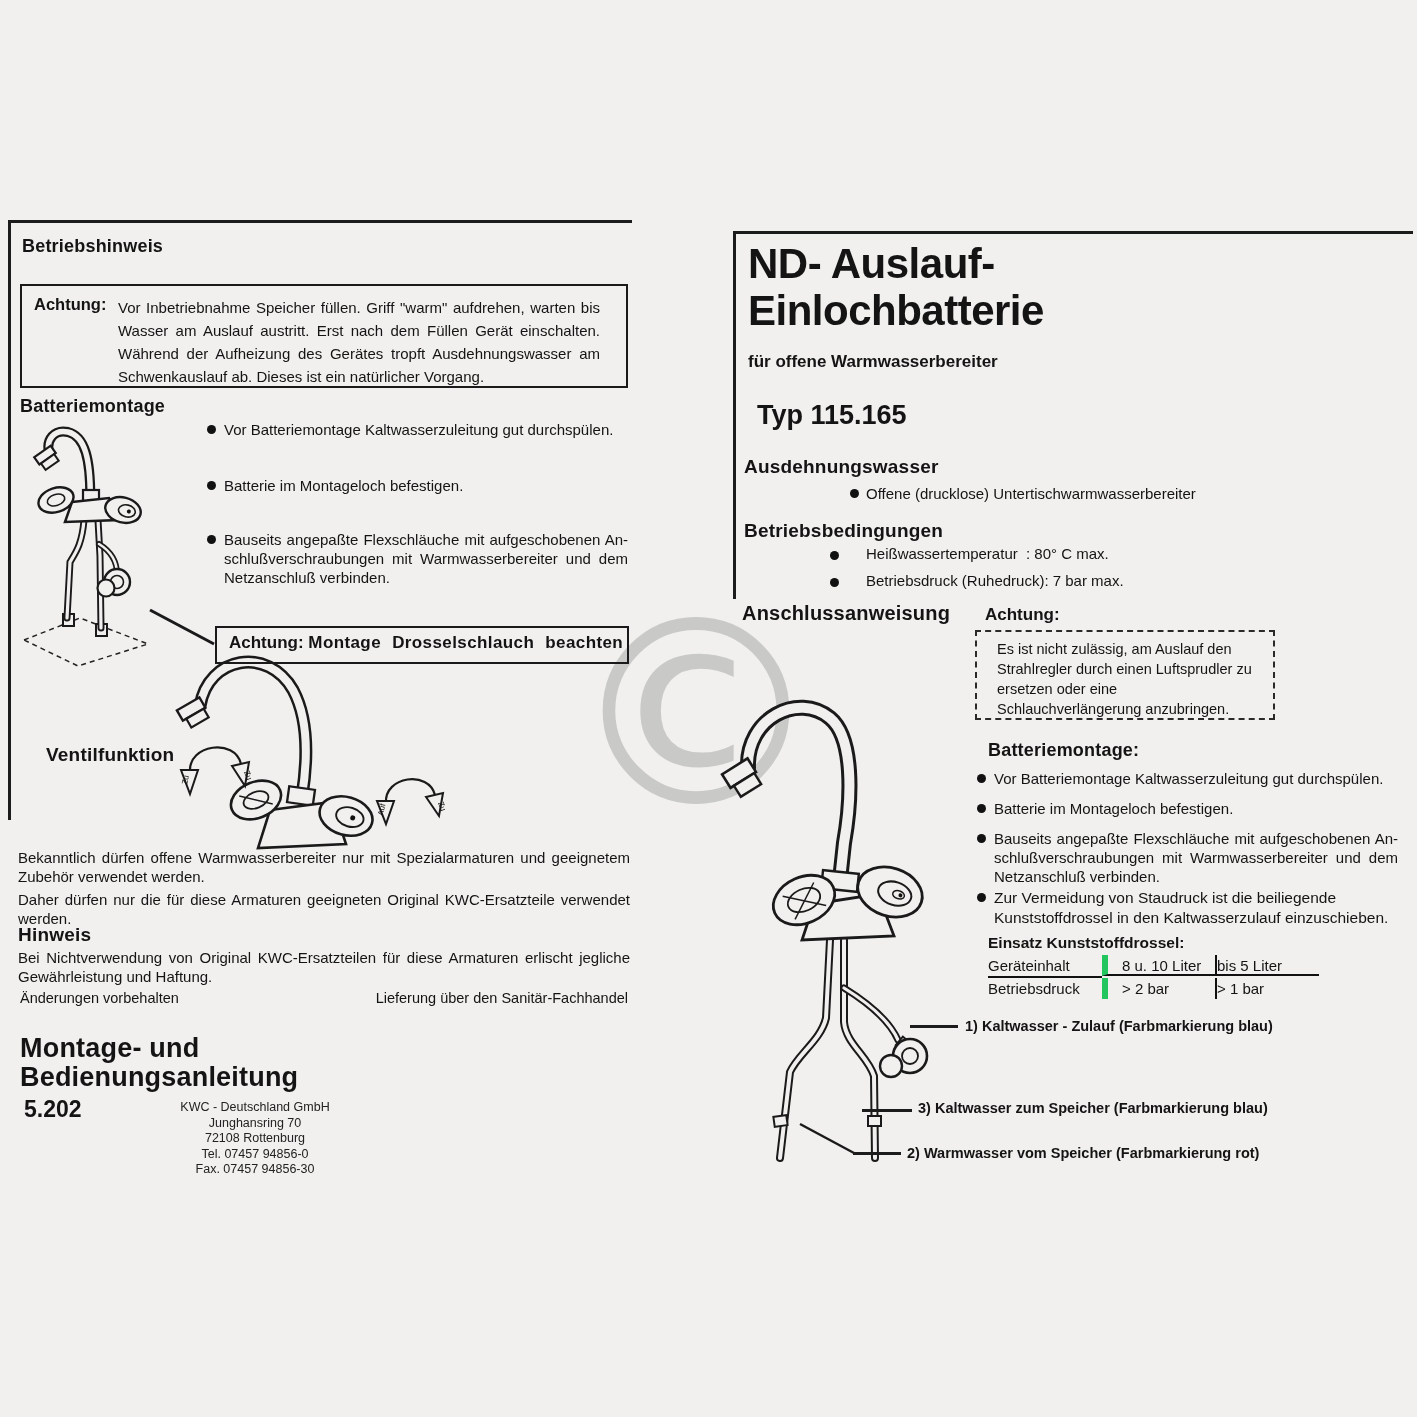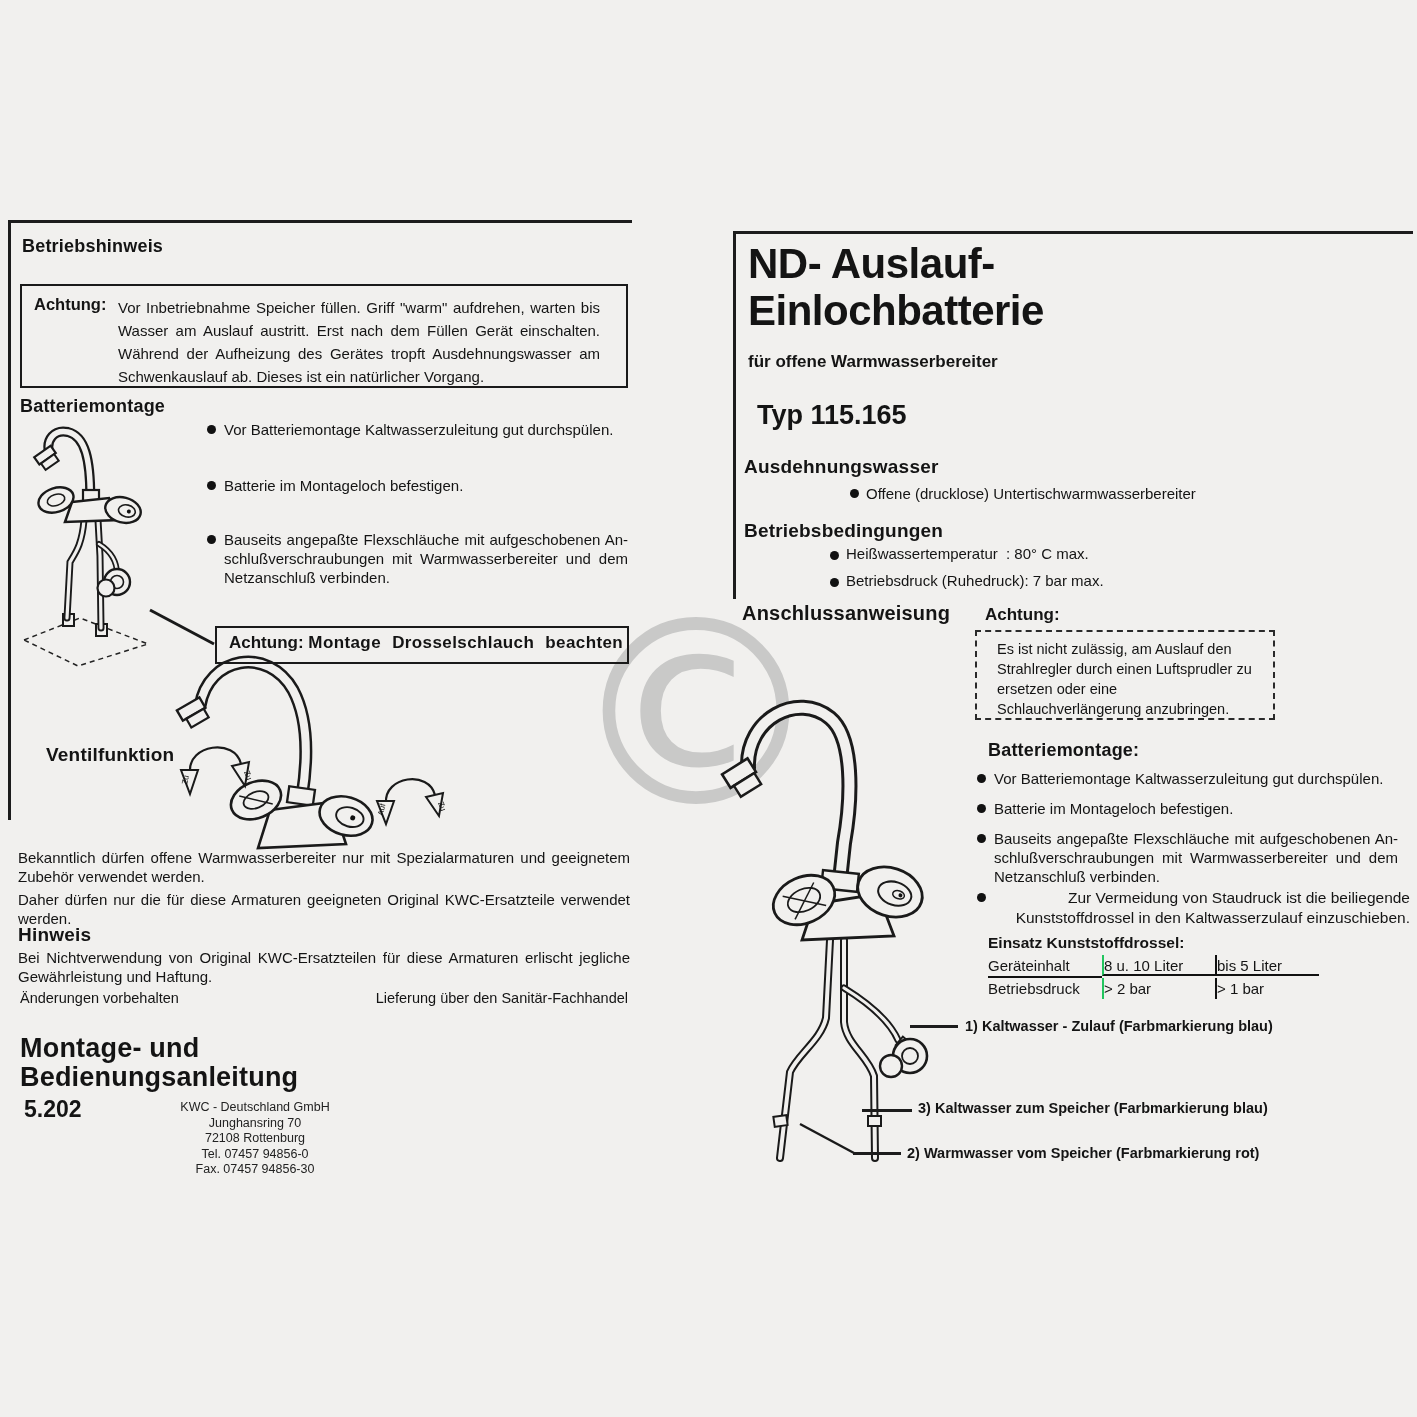--- a/index.html
+++ b/index.html
@@ -26,25 +26,25 @@
     display:flex;align-items:center;justify-content:center;
     font-size:258px;color:#c9c9c8;z-index:1;user-select:none;line-height:1;
     font-family:"DejaVu Sans",sans-serif;
   }
   .lay{z-index:3;}
   svg{position:absolute;z-index:2;}
   .tbl{position:absolute;left:988px;top:955px;font-size:15px;font-weight:normal;z-index:3;}
   .tbl .trow{display:flex;}
   .tbl .tc{height:21px;line-height:21px;}
   .tbl .tc1{width:114px;}
-  .tbl .tc2{width:113px;border-left:2px solid #22c55e;box-sizing:border-box;}
+  .tbl .tc2{width:113px;border-left:6px solid #22c55e;padding-left:14px;box-sizing:border-box;}
   .tbl .tc3{width:104px;border-left:2px solid #111;padding-left:0;box-sizing:border-box;}
   .tbl .trow.hdr .tc{border-bottom:2px solid #111;}
   .cond-row{position:absolute;font-size:15px;white-space:nowrap;}
-  .cond-name{display:inline-block;min-width:160px;}
+  .cond-name{display:inline-block;min-width:160px;margin-left:20px;}
   .addr{position:absolute;left:140px;top:1100px;width:230px;text-align:center;
         font-size:12.5px;line-height:15.5px;color:#222;}
   .doc-big{position:absolute;left:20px;top:1034px;font-size:27px;line-height:29px;font-weight:bold;letter-spacing:.2px;}
 </style>
 </head>
 <body>
 
 <div id="page">
 
   <div class="wm">©</div>
@@ -214,21 +214,21 @@
   <div class="dot lay" style="left:977px;top:774px;"></div>
   <div class="bullet-item lay" style="left:994px;top:769px;width:420px;">Vor Batteriemontage Kaltwasserzuleitung gut durchspülen.</div>
 
   <div class="dot lay" style="left:977px;top:804px;"></div>
   <div class="bullet-item lay" style="left:994px;top:799px;width:420px;">Batterie im Montageloch befestigen.</div>
 
   <div class="dot lay" style="left:977px;top:834px;"></div>
   <div class="bullet-item lay just" style="left:994px;top:829px;width:404px;">Bauseits angepaßte Flexschläuche mit aufgeschobenen An- schlußverschraubungen mit Warmwasserbereiter und dem Netzanschluß verbinden.</div>
 
   <div class="dot lay" style="left:977px;top:893px;"></div>
-  <div class="bullet-item lay" style="left:994px;top:888px;width:416px;font-size:15.5px;line-height:20px;text-align:right;">Zur Vermeidung von Staudruck ist die beiliegende Kunststoffdrossel in den Kaltwasserzulauf einzuschieben.</div>
+  <div class="bullet-item lay" style="left:994px;top:888px;width:416px;font-size:15.5px;line-height:20px;">Zur Vermeidung von Staudruck ist die beiliegende Kunststoffdrossel in den Kaltwasserzulauf einzuschieben.</div>
 
   <div class="lay abs h-bold" style="left:988px;top:934px;font-size:15.5px;">Einsatz Kunststoffdrossel:</div>
   <div class="tbl">
     <div class="trow hdr">
       <div class="tc tc1">Geräteinhalt</div>
       <div class="tc tc2">8 u. 10 Liter</div>
       <div class="tc tc3">bis 5 Liter</div>
     </div>
     <div class="trow">
       <div class="tc tc1">Betriebsdruck</div>

